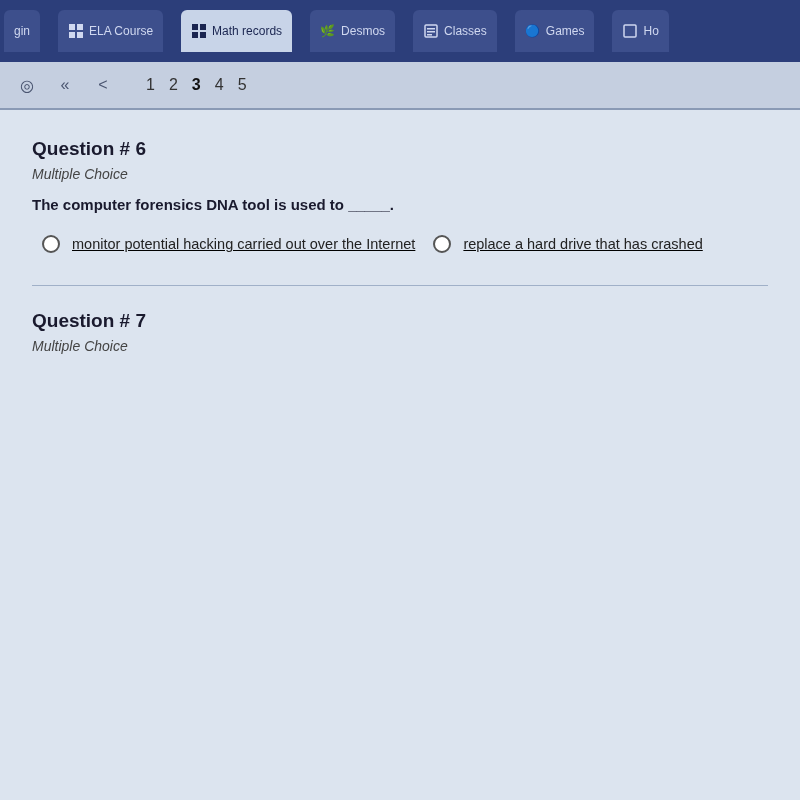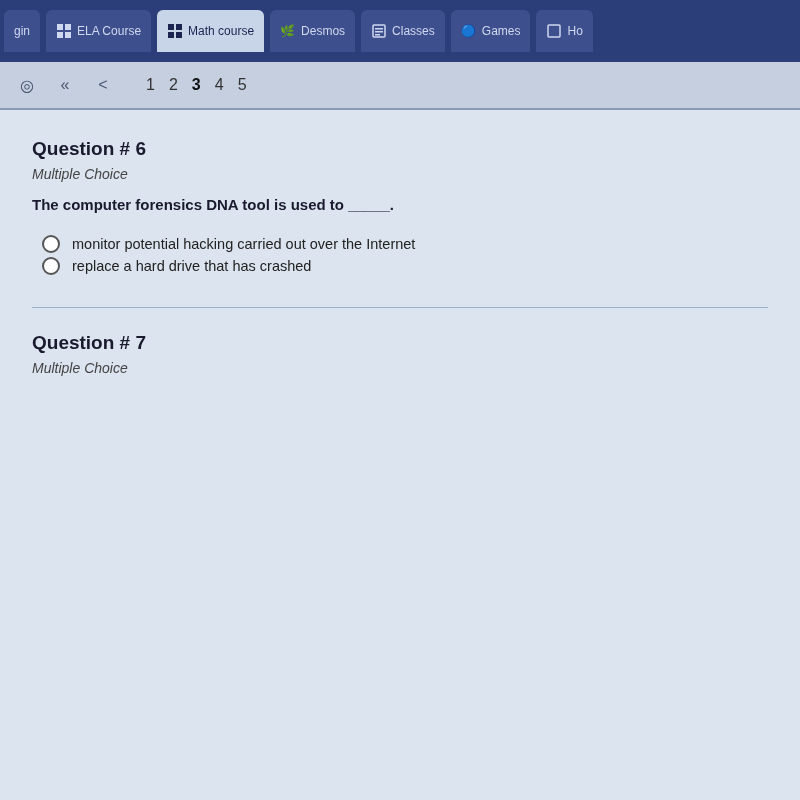--- a/index.html
+++ b/index.html
@@ -16,21 +16,21 @@
       background: #e8eef5;
     }
 
     
     .tab-bar {
       background: #2c3e7a;
       height: 62px;
       display: flex;
       align-items: center;
       padding: 0 4px;
-      gap: 6px;
+      gap: 18px;
       overflow: hidden;
     }
 
     .tab-item {
       display: flex;
       align-items: center;
       gap: 5px;
       background: #3d4f8c;
       color: #d0d8f0;
       font-size: 12px;
@@ -128,23 +128,24 @@
 
     .question-text {
       font-size: 15px;
       font-weight: bold;
       color: #1a1a2e;
       margin-bottom: 22px;
     }
 
     .options-list {
       display: flex;
-      flex-direction: column;
-      gap: 4px;
+      flex-direction: row;
+      gap: 18px;
       padding-left: 10px;
+      text-decoration: underline;
     }
 
     .option-item {
       display: flex;
       align-items: center;
       gap: 12px;
       cursor: pointer;
     }
 
     .radio-circle {
@@ -187,21 +188,21 @@
   </div>
   <div class="tab-item active">
     <span class="tab-icon">
       <svg width="14" height="14" viewBox="0 0 14 14" fill="currentColor">
         <rect x="0" y="0" width="6" height="6"></rect>
           <rect x="8" y="0" width="6" height="6"></rect>
         <rect x="0" y="8" width="6" height="6"></rect>
           <rect x="8" y="8" width="6" height="6"></rect>
       </svg>
     </span>
-    <span>Math course</span>
+    <span>Math records</span>
   </div>
   <div class="tab-item">
     <span class="tab-icon">🌿</span>
     <span>Desmos</span>
   </div>
   <div class="tab-item">
     <span class="tab-icon">
       <svg width="14" height="14" viewBox="0 0 14 14" fill="currentColor">
         <rect x="1" y="1" width="12" height="12" rx="1" fill="none" stroke="currentColor" stroke-width="1.5"></rect>
         <rect x="3" y="4" width="8" height="1.5"></rect>

